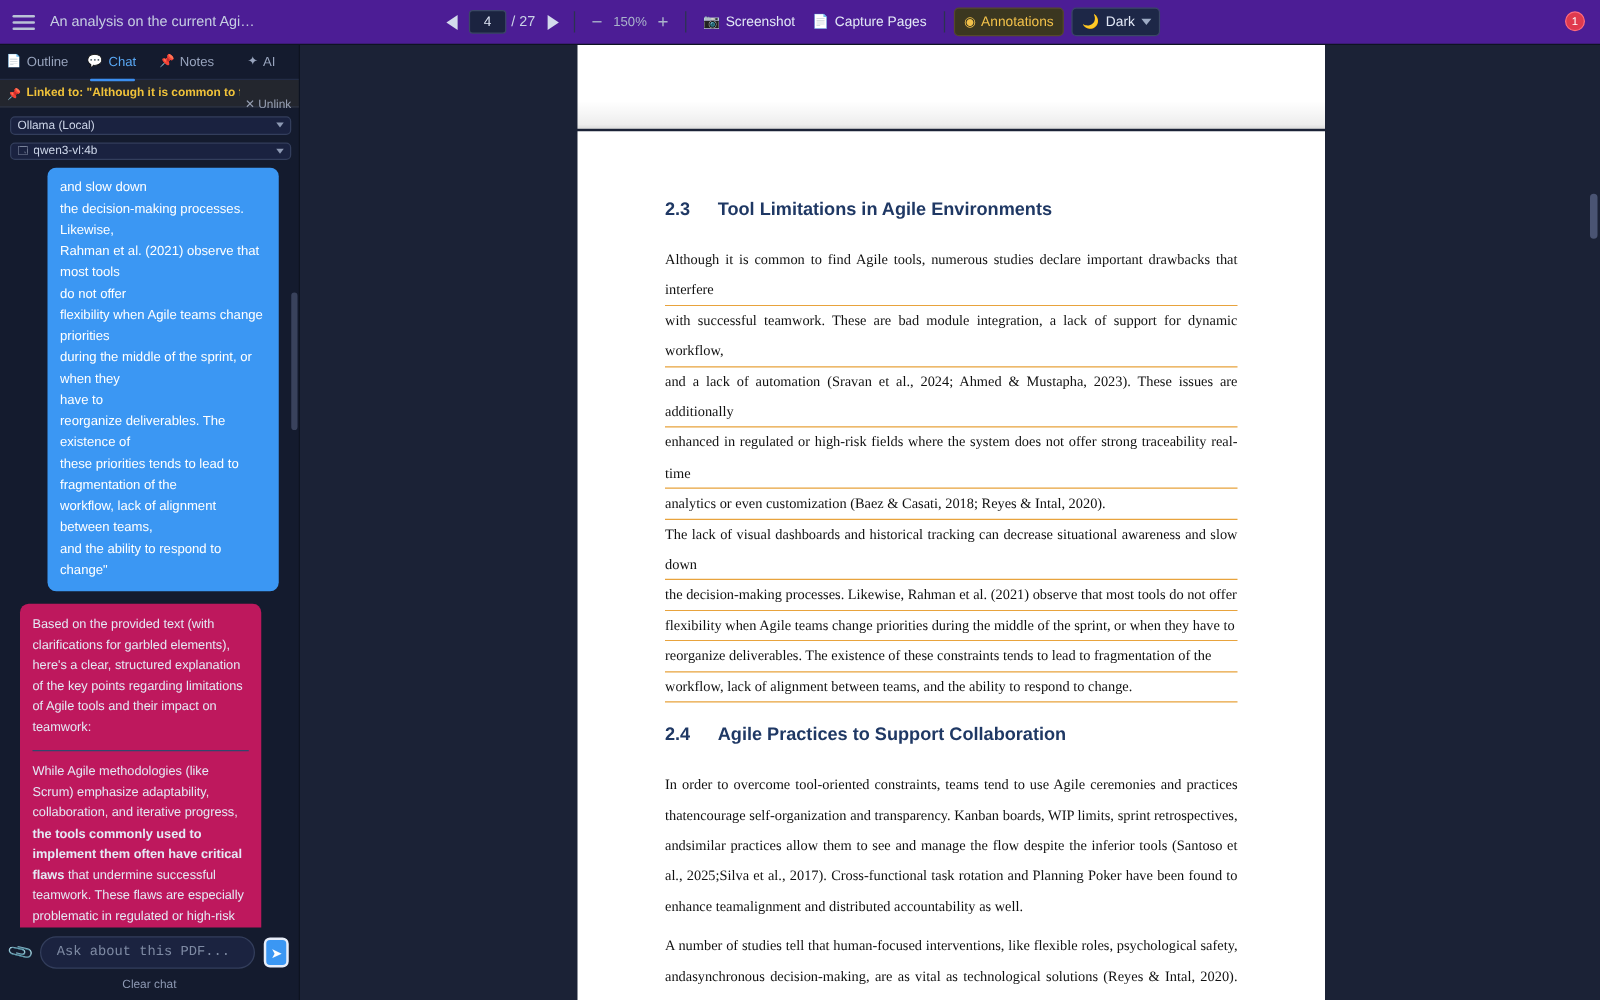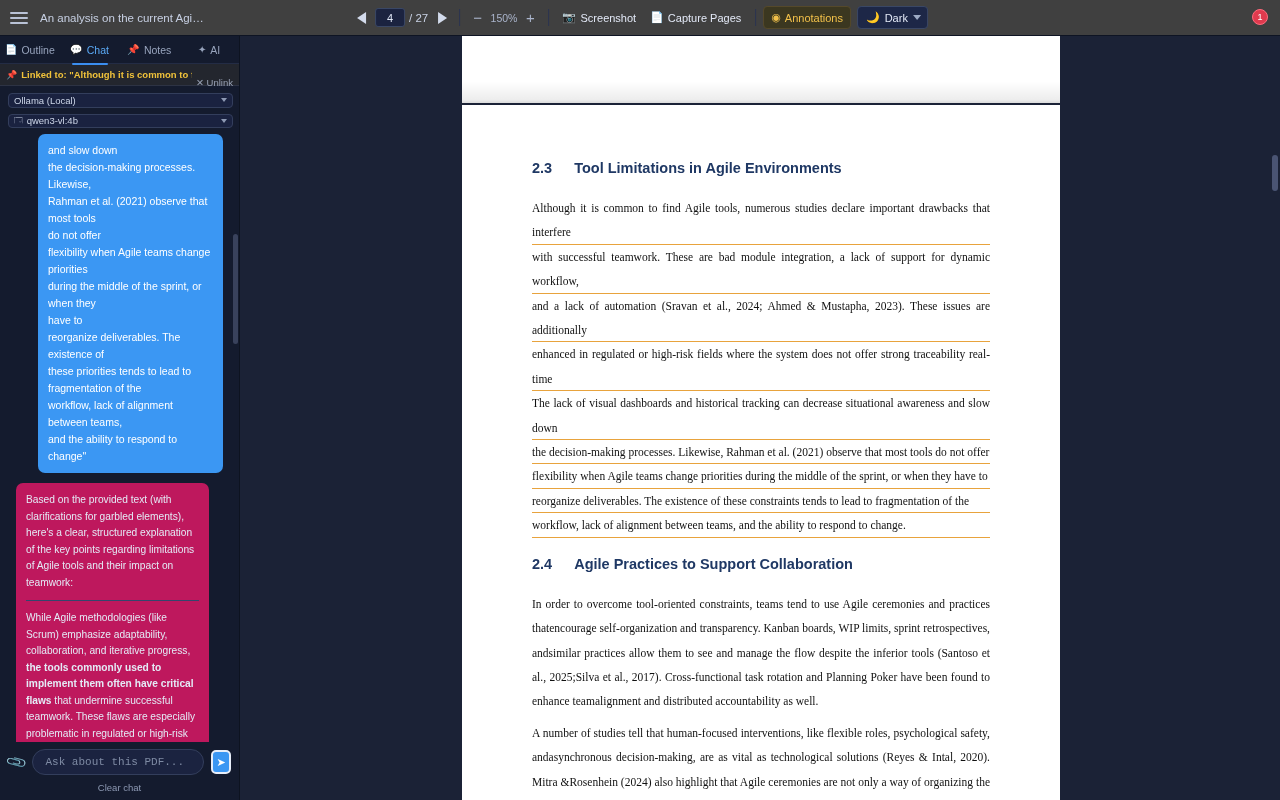--- a/index.html
+++ b/index.html
@@ -7,21 +7,21 @@
   html, body {
     width: 1280px; height: 800px; overflow: hidden;
     background: #151c30;
     font-family: "Liberation Sans", sans-serif;
     -webkit-font-smoothing: antialiased;
   }
 
   
   .topbar {
     position: absolute; top: 0; left: 0; width: 1280px; height: 36px;
-    background: #404040;
+    background: #4c1d95;
     border-bottom: 1px solid #0e1423;
     display: flex; align-items: center;
   }
   .hamburger {
     margin-left: 10px; width: 18px; height: 18px;
     display: flex; flex-direction: column; justify-content: center; gap: 3px;
     cursor: pointer;
   }
   .hamburger i { display: block; height: 2px; background: #b9c2d6; border-radius: 1px; }
   .doc-title {
@@ -330,20 +330,21 @@
     <div class="page-inner" id="pdf-content">
         <div class="sec-h">
           <span>2.3</span>
           <span>Tool Limitations in Agile Environments</span>
         </div>
         <div class="para ann">
           <span class="l">Although it is common to find Agile tools, numerous studies declare important drawbacks that interfere</span>
           <span class="l">with successful teamwork. These are bad module integration, a lack of support for dynamic workflow,</span>
           <span class="l">and a lack of automation (Sravan et al., 2024; Ahmed &amp; Mustapha, 2023). These issues are additionally</span>
           <span class="l">enhanced in regulated or high-risk fields where the system does not offer strong traceability real-time</span>
+          <span class="l">analytics or even customization (Baez &amp; Casati, 2018; Reyes &amp; Intal, 2020).</span>
         </div>
         <div class="para ann">
           <span class="l">The lack of visual dashboards and historical tracking can decrease situational awareness and slow down</span>
           <span class="l">the decision-making processes. Likewise, Rahman et al. (2021) observe that most tools do not offer</span>
           <span class="l">flexibility when Agile teams change priorities during the middle of the sprint, or when they have to</span>
           <span class="l">reorganize deliverables. The existence of these constraints tends to lead to fragmentation of the</span>
           <span class="l">workflow, lack of alignment between teams, and the ability to respond to change.</span>
         </div>
         <div class="gap"></div>
         <div class="sec-h">

